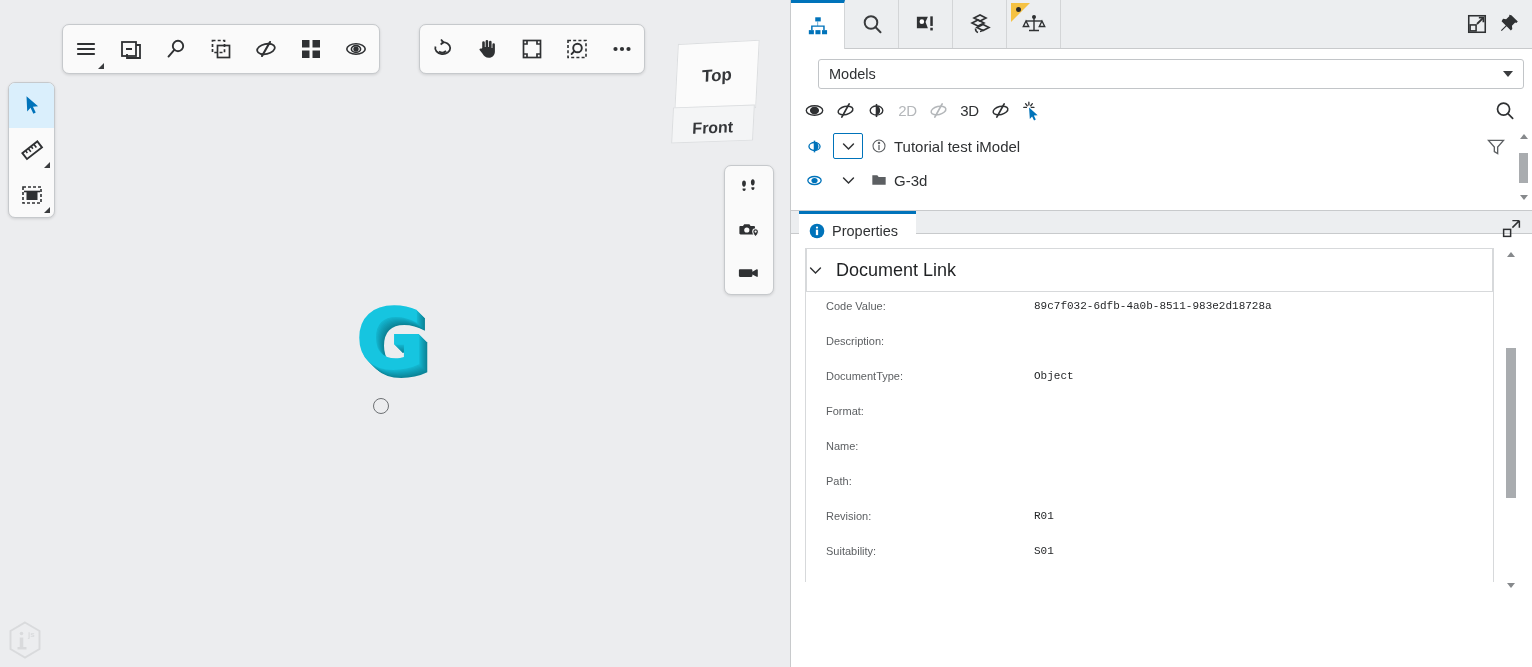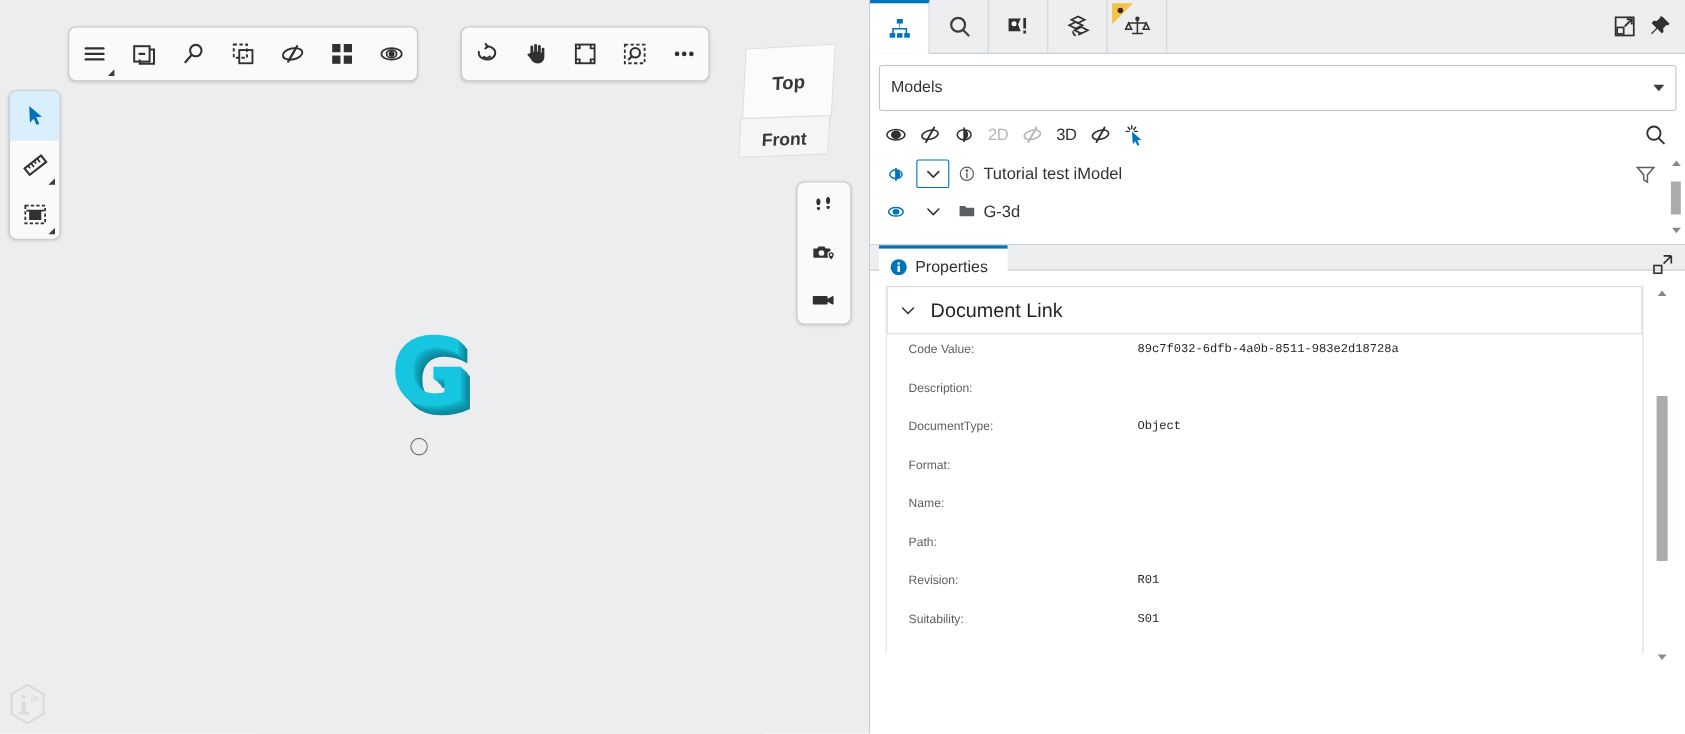--- a/index.html
+++ b/index.html
@@ -156,29 +156,30 @@
   .tabstrip-right {
     position: absolute; right: 0; top: 0;
     height: 48px; display: flex; align-items: center; gap: 10px;
     padding-right: 12px;
   }
   .tabstrip-right .ic { cursor: pointer; color: #3a3c3e; display:flex; }
 
   
   .dropdown-row { padding: 10px 8px 4px 8px; }
   .dropdown {
-    height: 42px;
+    height: 30px;
     border: 1px solid #c2c5c8;
     border-radius: 3px;
     background: #fff;
     display: flex; align-items: center;
     padding: 0 10px;
     font-size: 14.5px;
     color: #2f3133;
     cursor: pointer;
+    margin-left: 19px;
   }
   .dropdown .dd-label { flex: 1; }
   .dropdown .caret {
     width: 0; height: 0;
     border-left: 5px solid transparent;
     border-right: 5px solid transparent;
     border-top: 6px solid #3a3c3e;
   }
 
   
@@ -312,21 +313,21 @@
   .prop-scroll-outer .arrow-dn { bottom: 4px; border-top: 5px solid #86898c; }
 
   .prop-card {
     margin-right: 24px;
     border-left: 1px solid #d7d9db;
     border-right: 1px solid #d7d9db;
   }
   .prop-cat {
     display: flex; align-items: center; gap: 12px;
     height: 44px;
-    padding-left: 10px;
+    padding-left: 0;
     border: 1px solid #d7d9db;
     background: #ffffff;
     font-size: 18px;
     color: #1f2123;
     cursor: pointer;
   }
   .prop-cat .chev { color: #3a3c3e; display: flex; }
   .prop-rows { padding: 8px 0 2px 0; }
   .prop-row {
     display: flex; align-items: flex-start;

